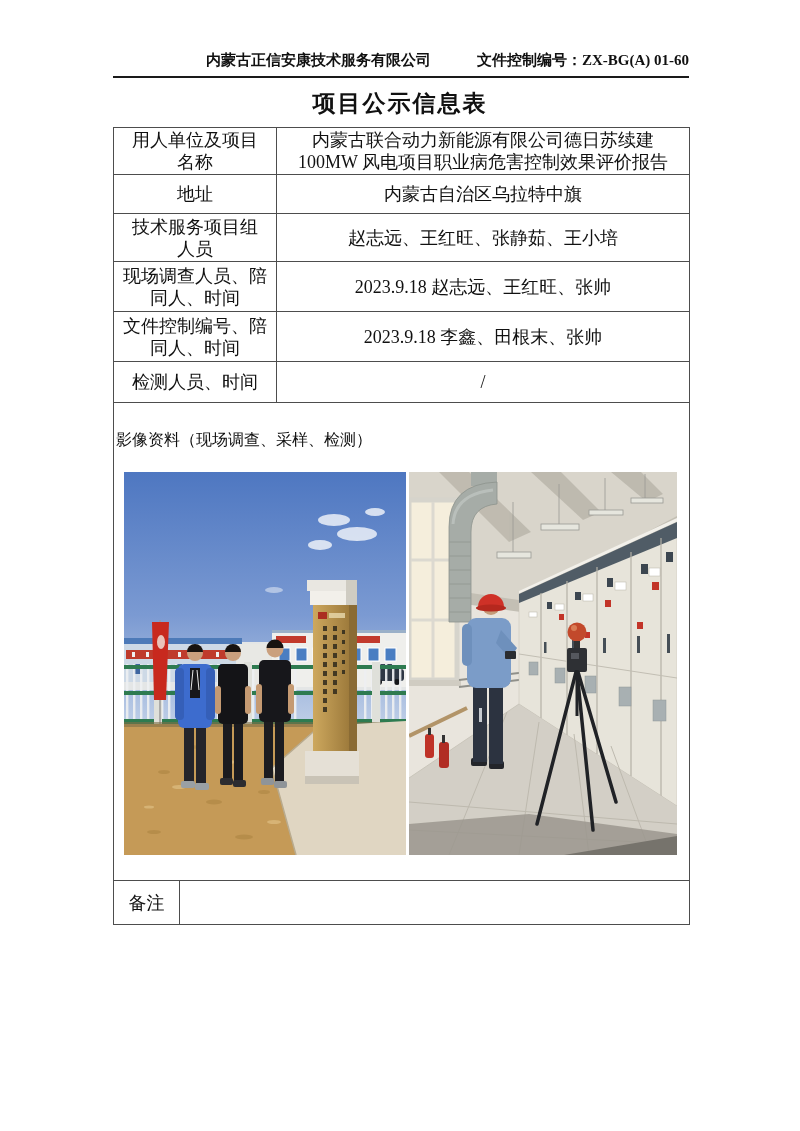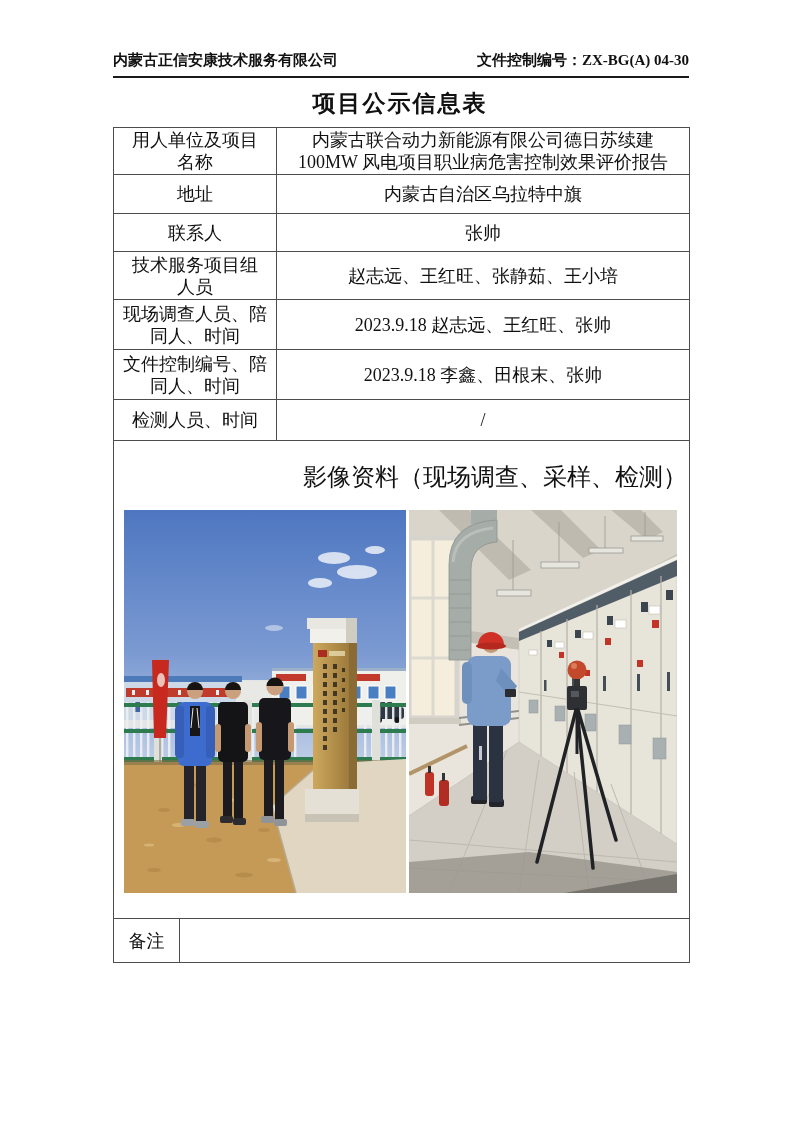--- a/index.html
+++ b/index.html
@@ -6,21 +6,21 @@
   body{
     width:800px;height:1131px;
     font-family:"Liberation Serif","DejaVu Serif",serif;
     color:#111;
     position:relative;
   }
   .page{position:relative;width:800px;height:1131px;overflow:hidden;background:#fff;}
 
   .doc-header{
     position:absolute;top:51px;left:113px;width:576px;
-    display:flex;justify-content:space-between;gap:25px;
+    display:flex;justify-content:flex-end;gap:46px;
     font-size:15px;font-weight:bold;white-space:nowrap;
   }
   .header-rule{
     position:absolute;top:76px;left:113px;width:576px;
     border-top:2.5px solid #1a1a1a;height:0;
   }
   .doc-title{
     position:absolute;top:88px;left:0;width:800px;
     text-align:center;font-size:23px;font-weight:bold;
     font-family:"Liberation Sans","DejaVu Sans",sans-serif;
@@ -38,33 +38,33 @@
     padding:1px 2px;
     white-space:pre-line;
     overflow:hidden;
     margin-top:6px;
   }
   tr.h46{height:46px}tr.h39{height:39px}tr.h38{height:38px}
   tr.h48{height:48px}tr.h50{height:50px}tr.h41{height:41px}
   tr.media-row{height:478px}tr.remark-row{height:44px}
 
   td.media-cell{vertical-align:top;padding:0;}
-  .media-title{font-size:24px;line-height:21px;text-align:right;}
+  .media-title{font-size:16px;line-height:21px;text-align:left;}
   .photos{display:flex;gap:3px;margin-left:8px;align-items:flex-start;}
   .photos svg{display:block;}
   td.remark-value{text-align:left;}
 </style>
 </head>
 <body>
 
 <div class="page">
 
   <div class="doc-header">
     <span>内蒙古正信安康技术服务有限公司</span>
-    <span>文件控制编号：ZX-BG(A) 04-30</span>
+    <span>文件控制编号：ZX-BG(A) 01-60</span>
   </div>
   <div class="header-rule"></div>
 
   <div class="doc-title">项目公示信息表</div>
 
   <table class="info-table">
     <colgroup>
         <col style="width:66px">
         <col style="width:97px">
         <col style="width:413px">
@@ -73,24 +73,20 @@
     <tbody>
         <tr class="h46">
       <td colspan="2">用人单位及项目
 名称</td>
       <td>内蒙古联合动力新能源有限公司德日苏续建
 100MW 风电项目职业病危害控制效果评价报告</td>
     </tr>
     <tr class="h39">
       <td colspan="2">地址</td>
       <td>内蒙古自治区乌拉特中旗</td>
-    </tr>
-    <tr class="h38">
-      <td colspan="2">联系人</td>
-      <td>张帅</td>
     </tr>
     <tr class="h48">
       <td colspan="2">技术服务项目组
 人员</td>
       <td>赵志远、王红旺、张静茹、王小培</td>
     </tr>
     <tr class="h50">
       <td colspan="2">现场调查人员、陪
 同人、时间</td>
       <td>2023.9.18   赵志远、王红旺、张帅</td>

